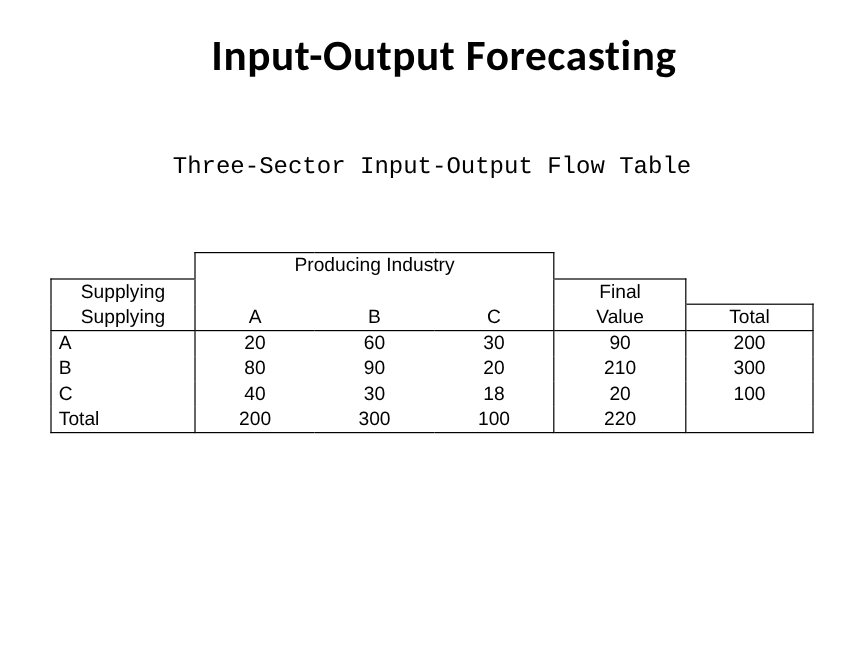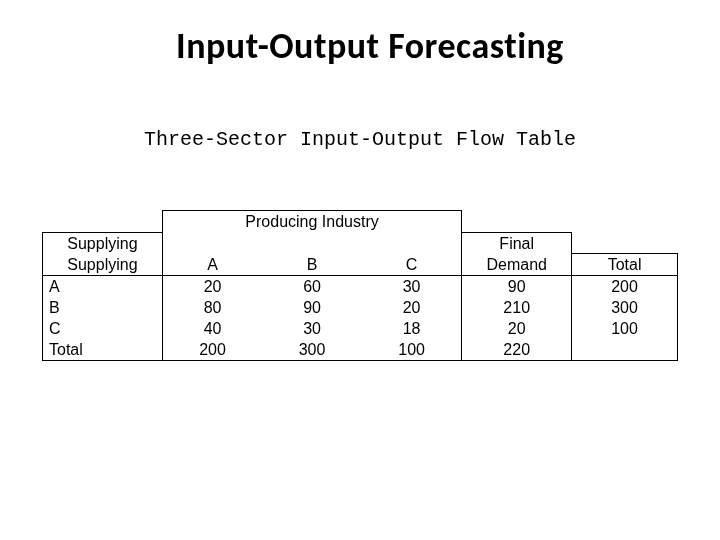--- a/index.html
+++ b/index.html
@@ -93,21 +93,21 @@
         <td class="col-abc br"></td>
         <td class="center bt br col-final">Final</td>
         <td class="col-total"></td>
       </tr>
 
       <tr>
         <td class="center bb bl br">Supplying</td>
         <td class="center bb bl">A</td>
         <td class="center bb">B</td>
         <td class="center bb br">C</td>
-        <td class="center bb br">Demand</td>
+        <td class="center bb br">Value</td>
         <td class="center bt bb bl br">Total</td>
       </tr>
 
       <tr>
         <td class="left bl br">A</td>
         <td class="center bl">20</td>
         <td class="center">60</td>
         <td class="center br">30</td>
         <td class="center br">90</td>
         <td class="center bl br">200</td>

